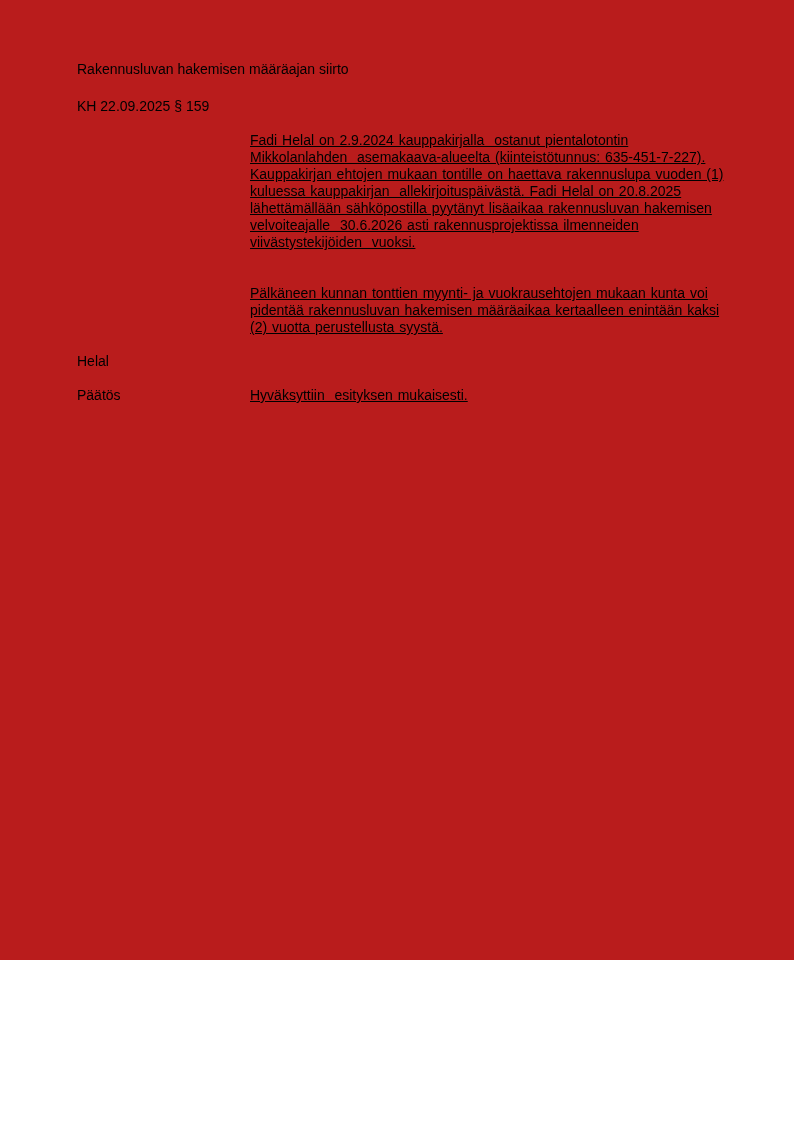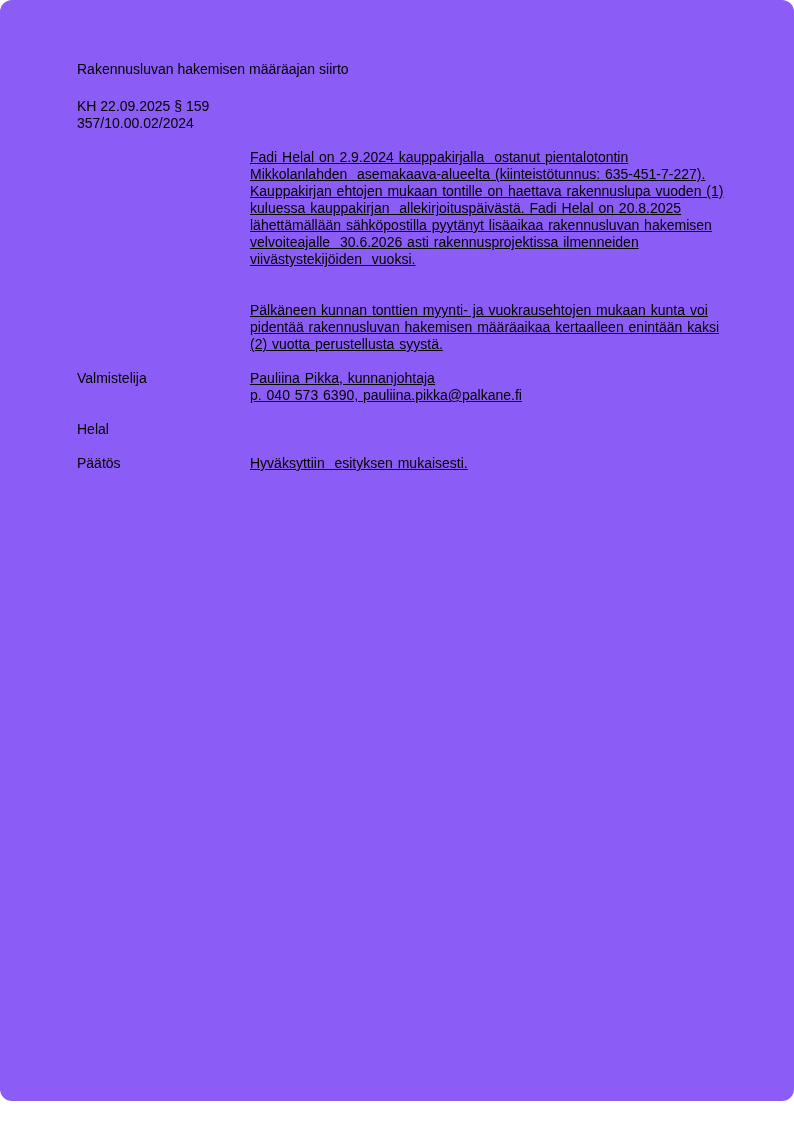--- a/index.html
+++ b/index.html
@@ -1,26 +1,25 @@
 <!DOCTYPE html>
 <html><head>
 <meta charset="utf-8">
 <style>
   html, body { margin: 0; padding: 0; background: #ffffff; }
   .page {
     position: relative;
     width: 794px;
-    height: 1101px;
-    background: #8b5cf6;
+    height: 960px;
+    background: #b91c1c;
     color: #000000;
     font-family: "Liberation Sans", sans-serif;
     font-size: 14px;
     line-height: 17px;
     overflow: hidden;
-    border-radius: 12px;
   }
   .content {
     position: absolute;
     left: 77px;
     top: 61px;
     width: 700px;
   }
   .doc-title { margin: 0 0 20px 0; }
   .meta-line { margin: 0; }
   .row { display: flex; margin-top: 17px; align-items: flex-start; }
@@ -32,47 +31,39 @@
 </head>
 <body>
 
 <div class="page">
   <div class="content">
 
     <div class="doc-title">Rakennusluvan hakemisen määräajan siirto</div>
 
     <div>
       <p class="meta-line">KH 22.09.2025 § 159</p>
-      <p class="meta-line">357/10.00.02/2024</p>
     </div>
 
     <div class="row">
       <div class="label"></div>
       <div class="cell">
         <p class="para">Fadi Helal on 2.9.2024 kauppakirjalla  ostanut pientalotontin
 Mikkolanlahden  asemakaava-alueelta (kiinteistötunnus: 635-451-7-227).
 Kauppakirjan ehtojen mukaan tontille on haettava rakennuslupa vuoden (1)
 kuluessa kauppakirjan  allekirjoituspäivästä. Fadi Helal on 20.8.2025
 lähettämällään sähköpostilla pyytänyt lisäaikaa rakennusluvan hakemisen
 velvoiteajalle  30.6.2026 asti rakennusprojektissa ilmenneiden
 viivästystekijöiden  vuoksi.</p>
         <p class="para">Pälkäneen kunnan tonttien myynti- ja vuokrausehtojen mukaan kunta voi
 pidentää rakennusluvan hakemisen määräaikaa kertaalleen enintään kaksi
 (2) vuotta perustellusta syystä.</p>
       </div>
     </div>
 
 
-    <div class="row">
-      <div class="label">Valmistelija</div>
-      <div class="cell">
-        <p class="para">Pauliina Pikka, kunnanjohtaja
-p. 040 573 6390, pauliina.pikka@palkane.fi</p>
-      </div>
-    </div>
 
     <div class="row">
       <div class="label">Helal</div>
       <div class="cell">
       </div>
     </div>
 
     <div class="row">
       <div class="label">Päätös</div>
       <div class="cell">

